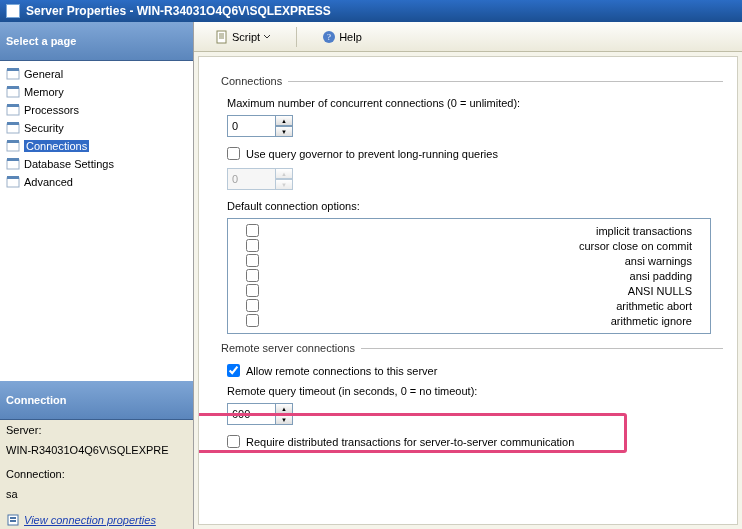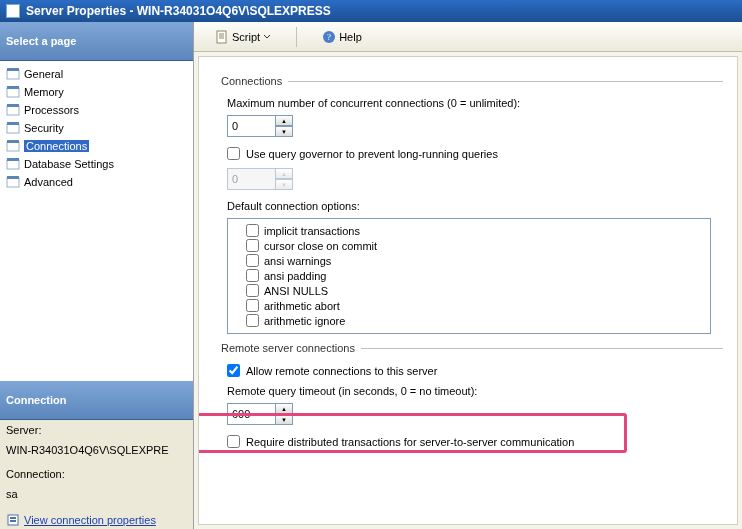--- a/index.html
+++ b/index.html
@@ -72,21 +72,21 @@
   }
   .conn-panel {
     background: #ece9d8;
     flex: 1;
     padding: 3px 6px;
     display: flex;
     flex-direction: column;
     gap: 6px;
   }
   .conn-panel .row { line-height: 14px; }
-  .conn-panel a { color: #1a3fb3; }
+  .conn-panel a { color: #1a3fb3; font-style: italic; }
   .link-row { display: flex; align-items: center; gap: 4px; }
   .progress-panel {
     background: #ece9d8;
     padding: 3px 6px;
     min-height: 16px;
   }
   .rightcol {
     flex: 1;
     display: flex;
     flex-direction: column;
@@ -137,21 +137,21 @@
     border:1px solid #7f9db9; background:linear-gradient(#fefefe,#dedede);
     cursor:default;
   }
   .chk-row { display:flex; align-items:center; gap:6px; margin:6px 0 8px 6px;}
   .chk-row input[type=checkbox]{ width:13px; height:13px; margin:0;}
   .opts-box {
     border:1px solid #7f9db9; background:#fff;
     margin:4px 0 8px 6px; padding:4px 6px;
     width: 484px; height: 116px;
   }
-  .opt-item { display:flex; align-items:center; gap:5px; padding:1px 12px;}
+  .opt-item { display:flex; align-items:center; gap:5px; padding:1px 12px;justify-content:space-between;}
   .opt-item input[type=checkbox]{ width:13px; height:13px; margin:0;}
   .highlight-box {
     position:absolute;
     border:3px solid #e2467c;
     border-radius:3px;
     pointer-events:none;
   }
   svg { display:block; }
 </style>
 </head>

